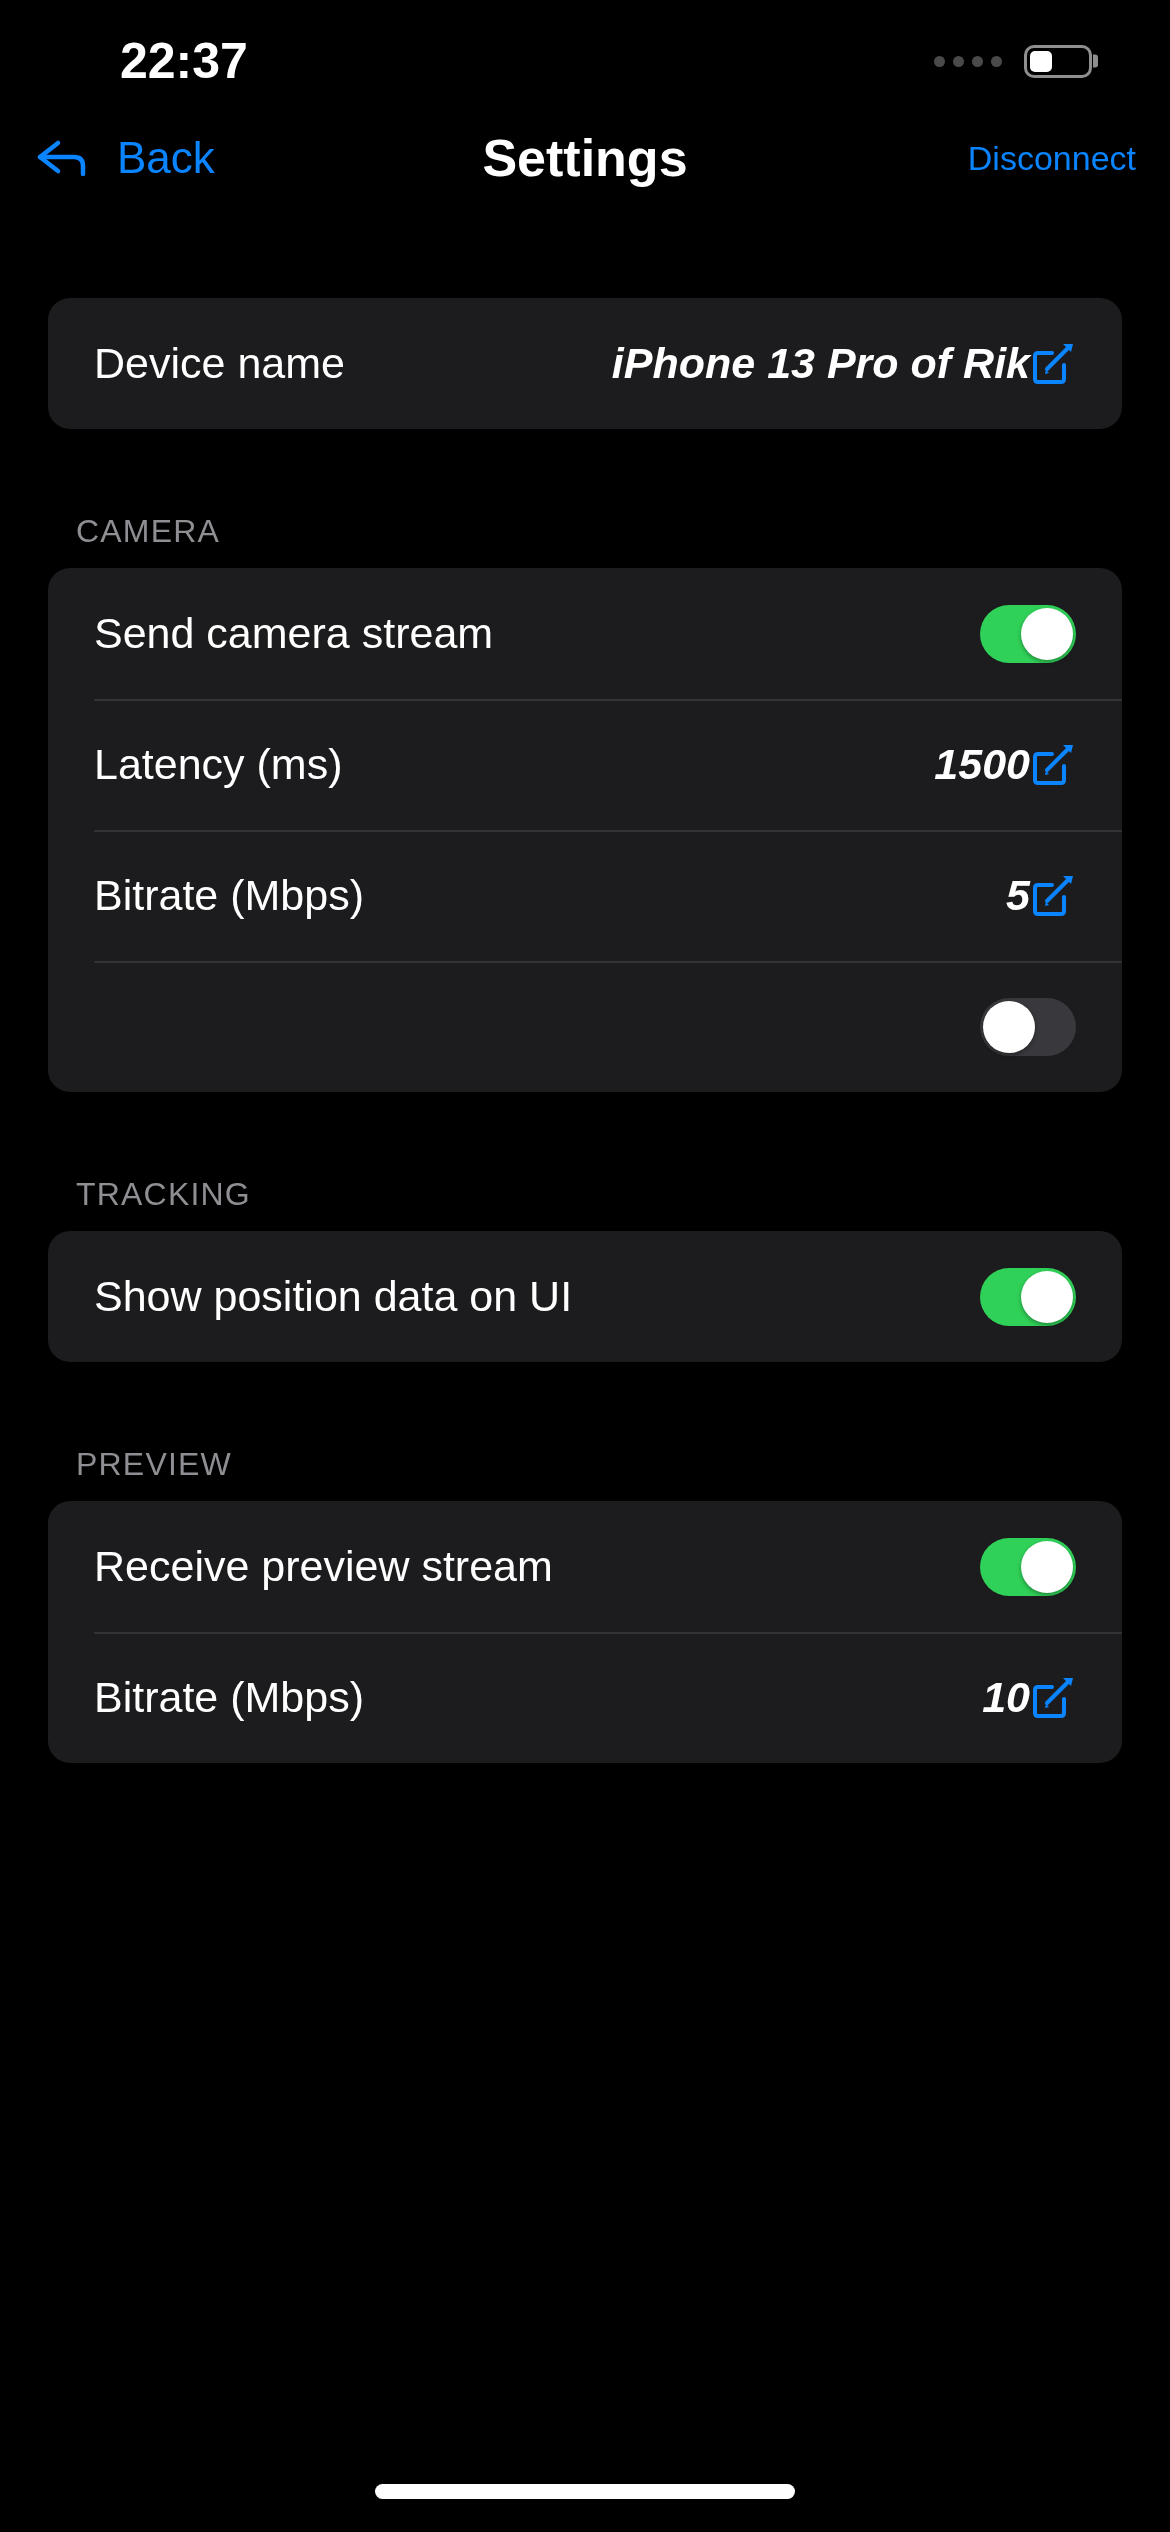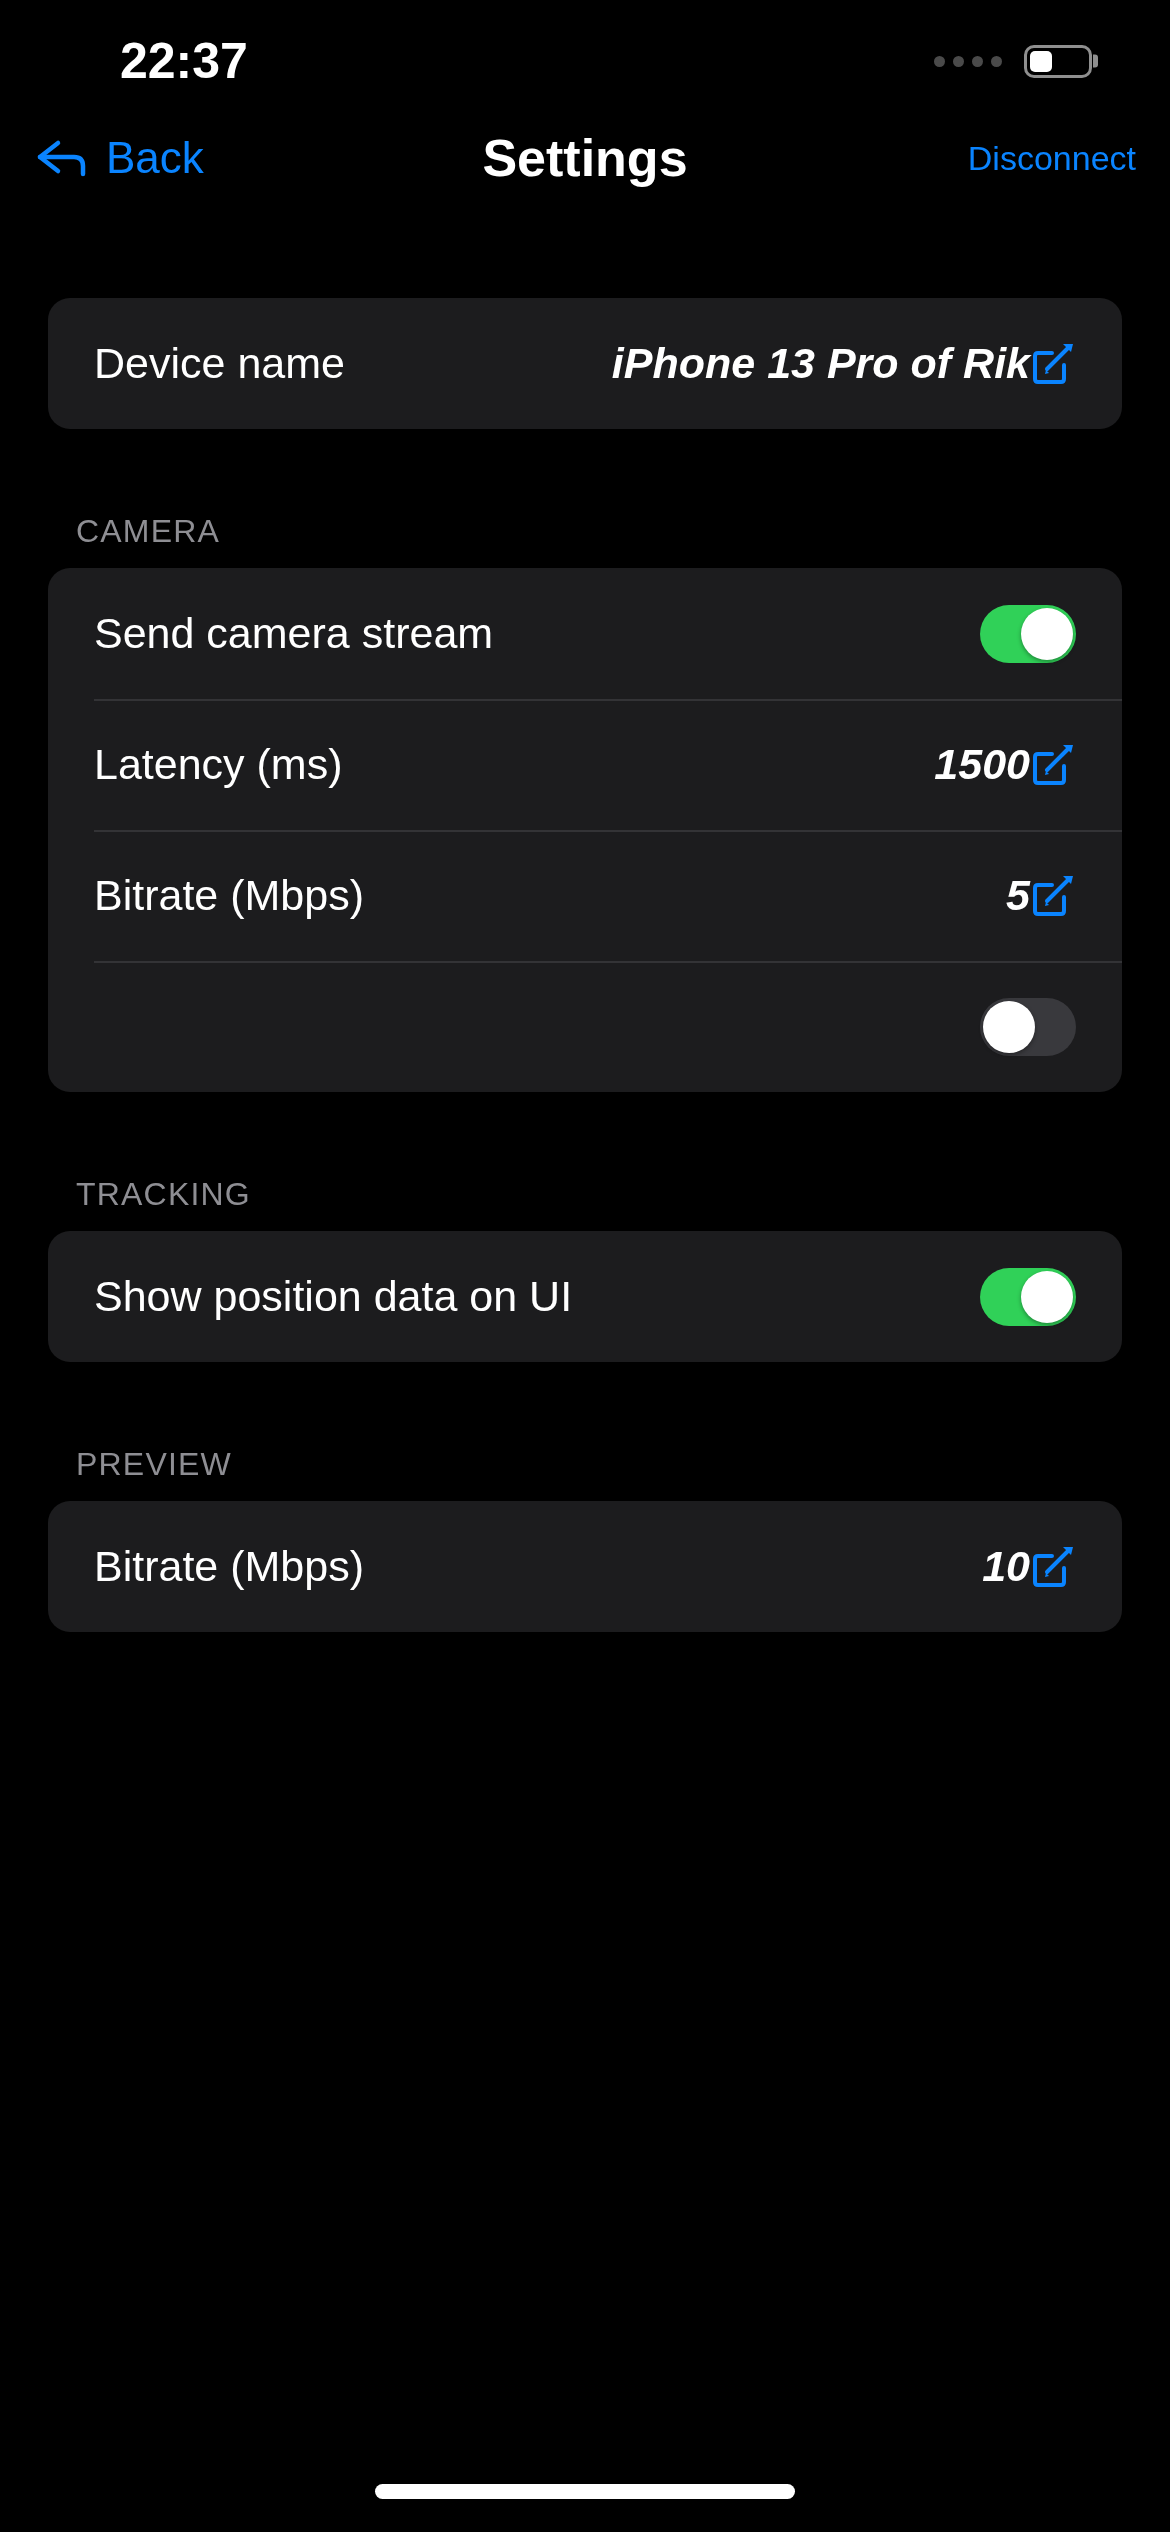--- a/index.html
+++ b/index.html
@@ -93,21 +93,21 @@
     height: 100px;
     flex: 0 0 100px;
     display: flex;
     align-items: center;
     position: relative;
     padding: 0 34px;
   }
   .nav-left {
     display: flex;
     align-items: center;
-    gap: 18px;
+    gap: 29px;
     cursor: pointer;
   }
   .nav-left .back-arrow {
     width: 54px;
     height: 44px;
     display: block;
   }
   .nav-left .back-label {
     font-size: 44px;
     color: #0a84ff;
@@ -368,20 +368,28 @@
 
       </div>
     </div>
 
     <div class="section-gap"></div>
 
     <div>
       <div class="section-header">PREVIEW</div>
       <div class="card">
 
+        <div class="row">
+          <span class="row-label">Receive preview stream</span>
+          <span class="row-right">
+            <span class="toggle on">
+                <span class="knob"></span>
+              </span>
+          </span>
+        </div>
 
         <div class="row">
           <span class="row-label">Bitrate (Mbps)</span>
           <span class="row-right">
             <span class="row-value">10</span>
             <svg class="edit-icon" viewBox="0 0 46 46">
               <path d="M34 26 L34 40 Q34 43 31 43 L8 43 Q5 43 5 40 L5 17 Q5 14 8 14 L22 14" fill="none" stroke="#0a84ff" stroke-width="4" stroke-linecap="round" stroke-linejoin="round"></path>
               <path d="M17 30 L33 14 L39 8" fill="none" stroke="#0a84ff" stroke-width="4" stroke-linecap="round"></path>
               <path d="M33 5 L41 13 L43 5 Z" fill="#0a84ff"></path>
               <path d="M16 31 L15 35 L19 34 Z" fill="#0a84ff"></path>

